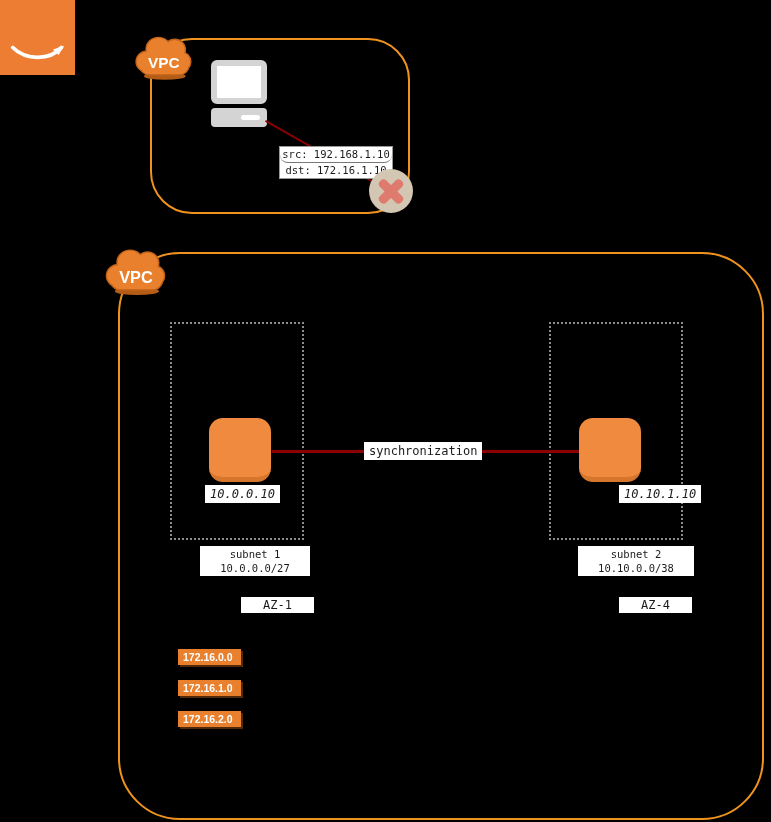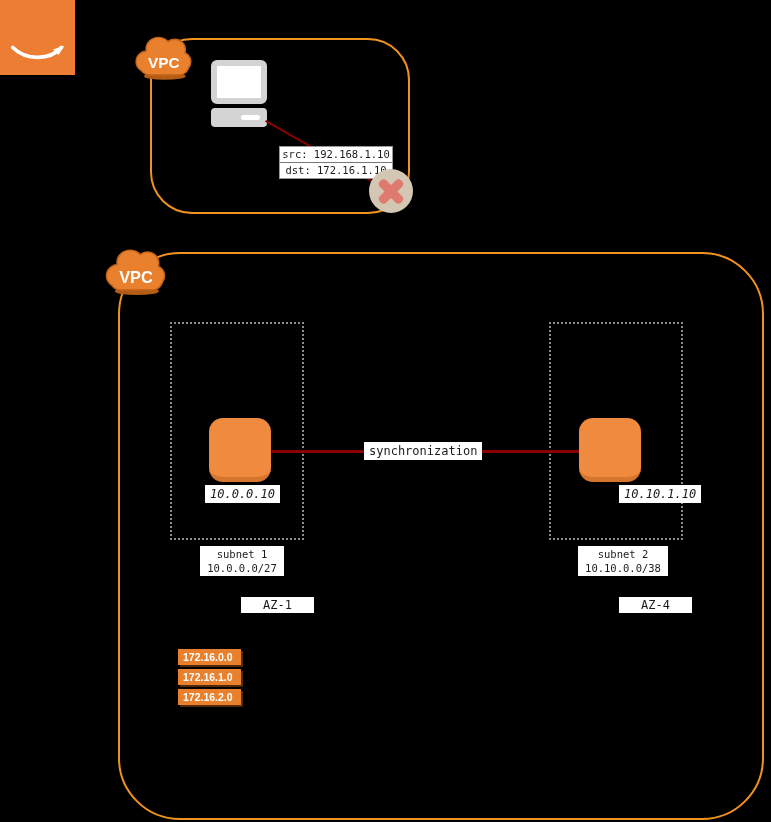--- a/index.html
+++ b/index.html
@@ -47,26 +47,26 @@
   .line1 { left:266px; top:120px; width:144px; height:2px; transform:rotate(29.6deg); transform-origin:0 0; }
   .line2 { left:272px; top:450px; width:307px; height:3px; }
 
   
   .mono-label {
     background:#fff; color:#1b1b1b; text-align:center;
     font-family:"DejaVu Sans Mono","Liberation Mono",monospace;
   }
   .packet-box { left:279px; top:146px; width:112px; border:1px solid #999; font-size:10.5px; }
   .packet-row { padding:1px 2px; line-height:13px; white-space:nowrap; }
-  .packet-row-src { border-bottom:1px solid #777; }
+  .packet-row-src { border-bottom:1px solid #777;border-radius:8px; }
   .sync-label { left:364px; top:442px; padding:2px 5px; font-size:12px; }
   .ip-label { top:485px; padding:2px 5px; font-size:12px;font-style:italic; }
   .ip1 { left:205px; }
   .ip2 { left:575px;margin-left:44px; }
-  .subnet-label { top:546px; font-size:10.5px; line-height:14px; padding:1px 7px; }
+  .subnet-label { top:546px; font-size:10.5px; line-height:14px; padding:1px 20px; }
   .subnet-label-1 { left:200px; width:70px; }
   .subnet-label-2 { left:578px; width:76px; }
   .az-label { top:597px; padding:1px 22px; font-size:12px; }
   .az1 { left:241px; }
   .az2 { left:619px; }
 
   
   .blocked { left:369px; top:169px; width:44px; height:44px; border-radius:50%;
     background:var(--error-circle,#D3C6B3); }
   .x-bar {
@@ -84,21 +84,21 @@
   
   .instance {
     top:418px; width:62px; height:59px; background:var(--instance-fill,#EF8A3F);
     border-radius:14px; border-bottom:5px solid var(--instance-shadow,#D6752C);
     box-sizing:content-box;
   }
   .instance-1 { left:209px; }
   .instance-2 { left:579px; }
 
   
-  .badges { left:178px; top:649px; display:flex; flex-direction:column; gap:4px; }
+  .badges { left:178px; top:649px; display:flex; flex-direction:column; gap:15px; }
   .badge {
     width:58px; height:16px; line-height:16px; padding-left:5px;
     background:var(--badge-fill,#E8802D); color:#fff;
     font-size:10.5px; font-weight:bold; letter-spacing:0;
     box-shadow:2px 2px 0 rgba(96,48,10,0.85);
     font-family:"Liberation Sans",sans-serif; white-space:nowrap;
   }
 </style>
 </head>
 <body>

